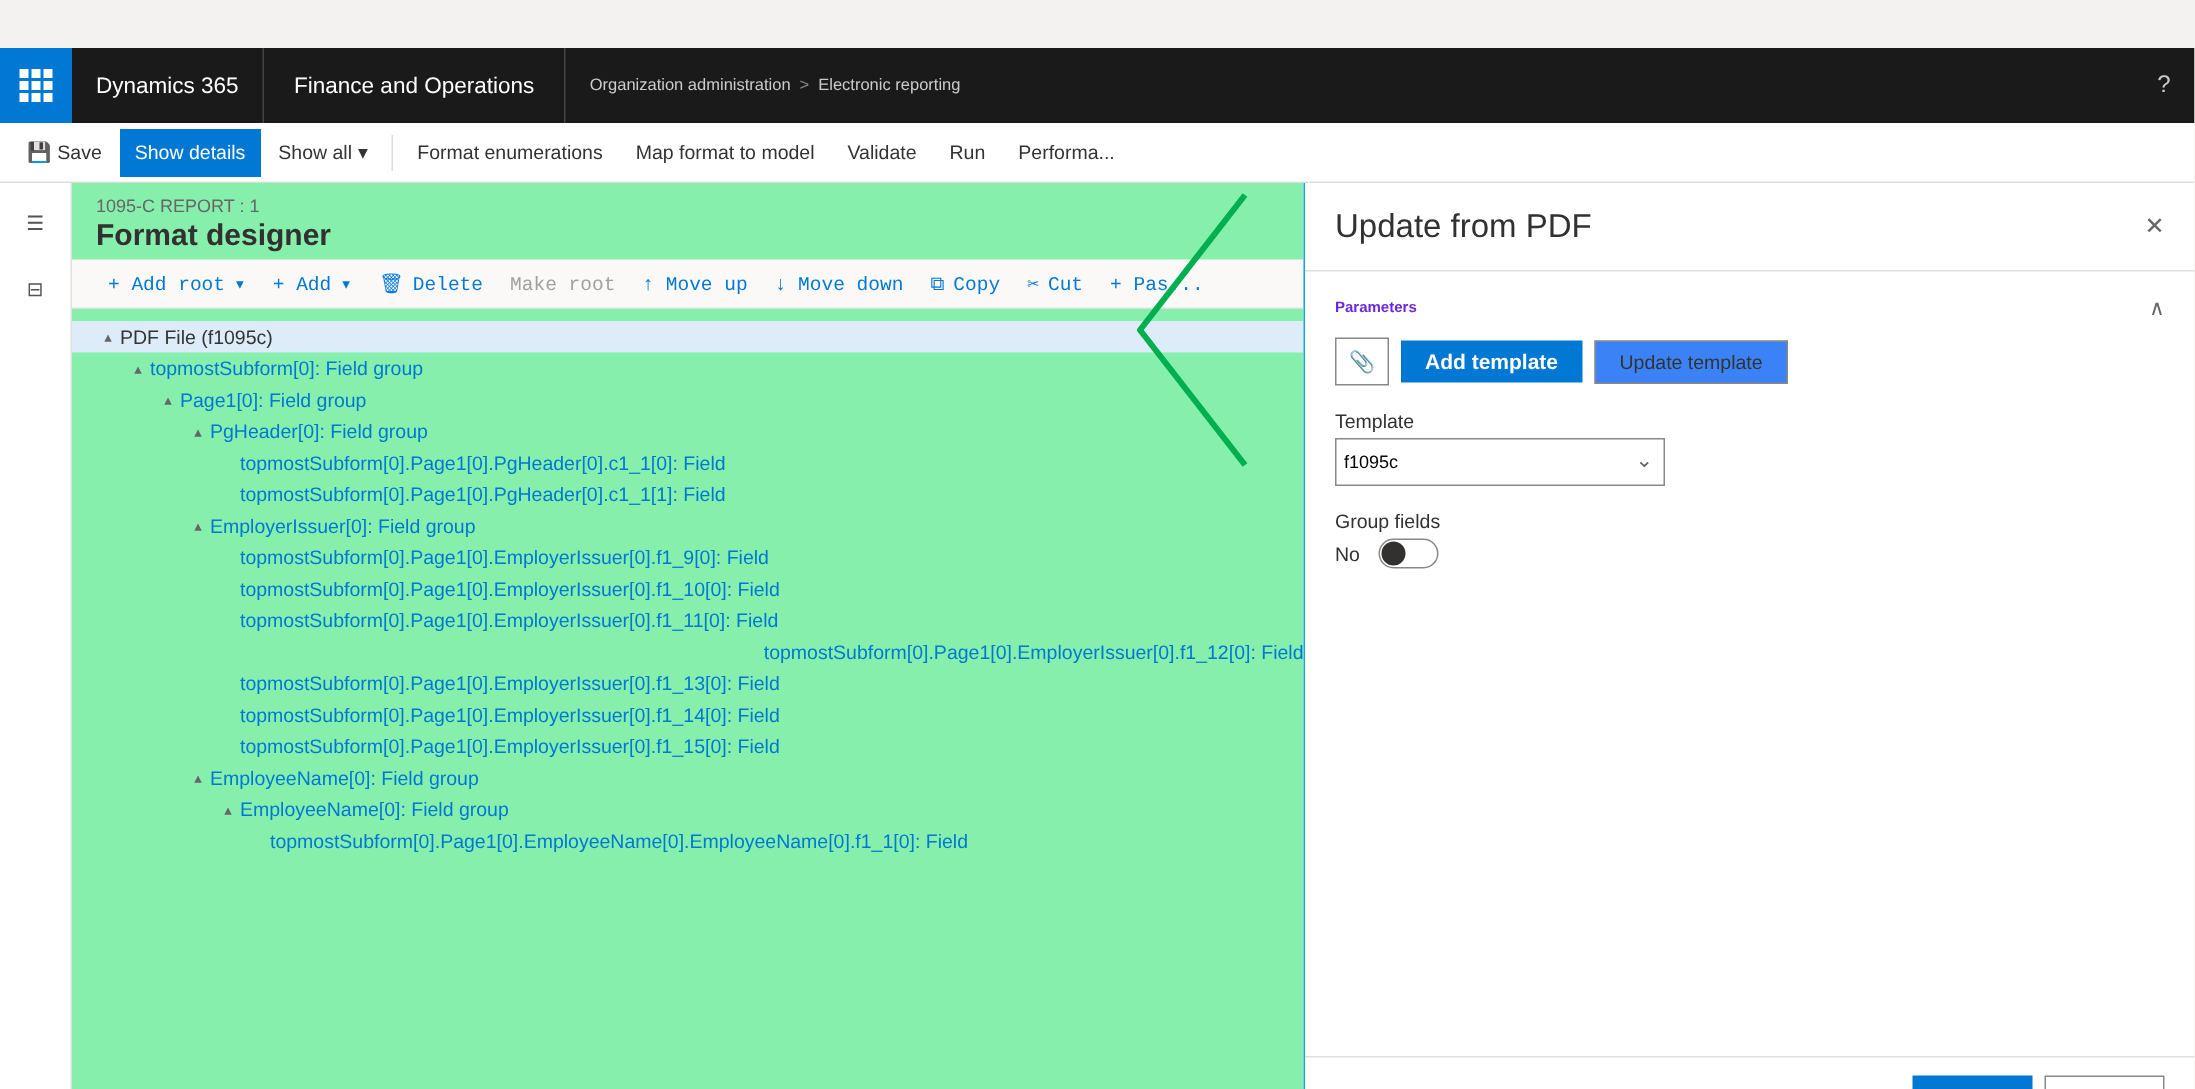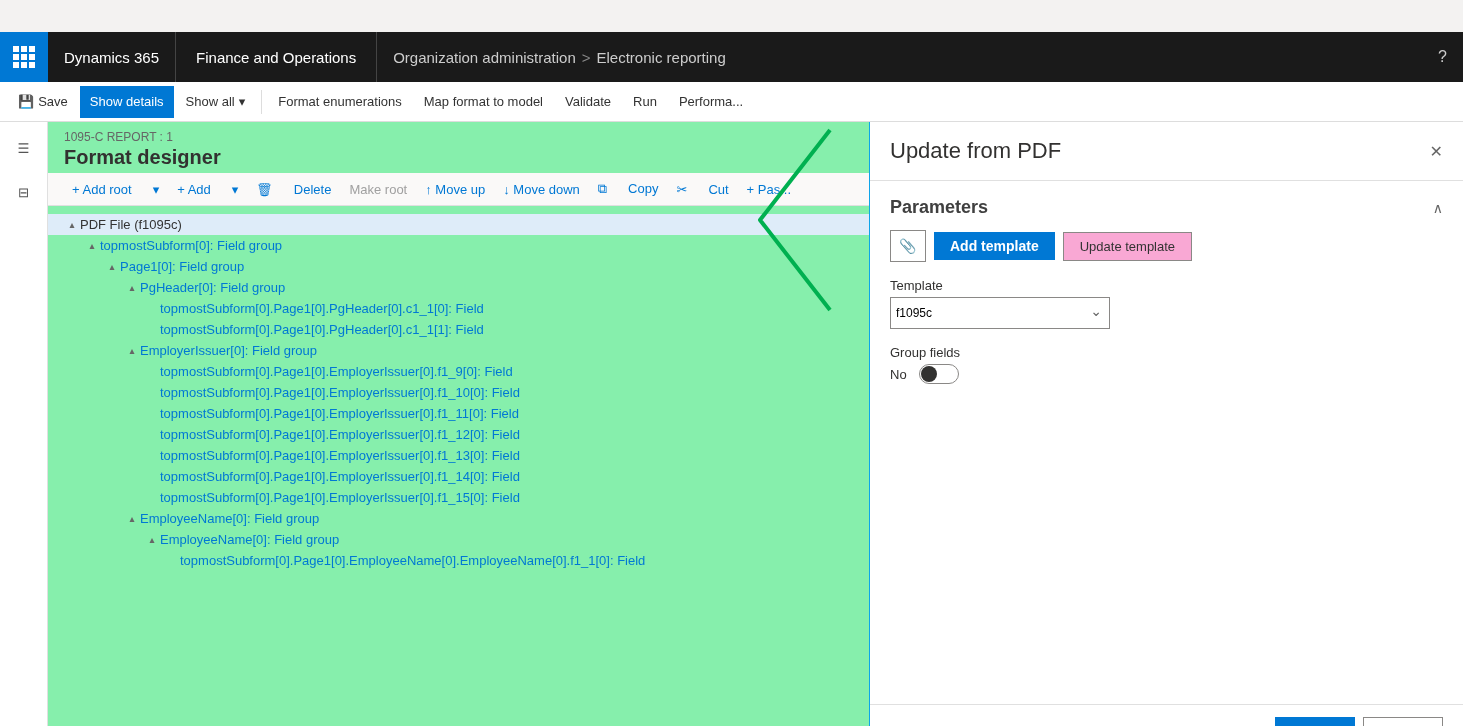--- a/index.html
+++ b/index.html
@@ -18,21 +18,21 @@
     .waffle-dot { width: 6px; height: 6px; background: white; }
     .brand-d365 {
       padding: 0 16px; font-size: 15px; font-weight: 400; color: #fff;
       border-right: 1px solid #444; height: 100%; display: flex; align-items: center;
     }
     .brand-fo {
       padding: 0 20px; font-size: 15px; font-weight: 400; color: #fff;
       border-right: 1px solid #444; height: 100%; display: flex; align-items: center;
     }
     .breadcrumb {
-      padding: 0 16px; font-size: 15px; color: #ccc; display: flex; align-items: center; gap: 6px;
+      padding: 0 16px; font-size: 11px; color: #ccc; display: flex; align-items: center; gap: 6px;
     }
     .breadcrumb span { color: #ccc; }
     .breadcrumb .sep { color: #888; }
     .topbar-right { margin-left: auto; padding-right: 16px; color: #ccc; font-size: 16px; }
 
     
     .toolbar {
       display: flex; align-items: center; height: 40px;
       background: #fff; border-bottom: 1px solid #ddd; padding: 0 8px; gap: 2px;
     }
@@ -66,22 +66,23 @@
     .fd-breadcrumb { font-size: 12px; color: #666; margin-bottom: 2px; }
     .fd-title { font-size: 20px; font-weight: 600; color: #323130; }
 
     
     .action-bar {
       display: flex; align-items: center; padding: 4px 16px; gap: 2px;
       border-bottom: 1px solid #e0e0e0; background: #faf9f8; flex-wrap: wrap;
     }
     .action-btn {
       padding: 4px 8px; font-size: 13px; border: none; background: none;
-      cursor: pointer; color: #0078d4; display: flex; align-items: flex-start; gap: 21px;
+      cursor: pointer; color: #0078d4; display: flex; align-items: flex-end; gap: 6px;
       white-space: nowrap;
+      font-family: Liberation Mono, monospace;
     }
     .action-btn.disabled { color: #a0a0a0; cursor: default; }
 
     
     .tree-area { flex: 1; overflow-y: auto; padding: 8px 0; }
     .tree-item {
       display: flex; align-items: center; padding: 3px 0; cursor: pointer;
       font-size: 13px; color: #333;
     }
     .tree-item.selected { background: #deecf9; }
@@ -100,35 +101,35 @@
     }
     .panel-title { font-size: 22px; font-weight: 400; color: #323130; }
     .panel-collapse { border: none; background: none; cursor: pointer; font-size: 16px; color: #666; }
 
     .panel-body { padding: 16px 20px; flex: 1; }
     .params-section { }
     .params-header {
       display: flex; align-items: center; justify-content: space-between;
       margin-bottom: 12px;
     }
-    .params-label { font-size: 18px; font-weight: 600; color: #404040; }
+    .params-label { font-size: 10px; font-weight: 600; color: #6d28d9; }
     .params-collapse { border: none; background: none; cursor: pointer; font-size: 14px; color: #666; }
 
     .template-buttons { display: flex; align-items: center; gap: 8px; margin-bottom: 16px; }
     .btn-attach {
       width: 36px; height: 32px; border: 1px solid #8a8886; background: #fff;
       cursor: pointer; display: flex; align-items: center; justify-content: center;
       font-size: 14px; color: #333;
     }
     .btn-add-template {
       padding: 6px 16px; background: #0078d4; color: white; border: none;
       cursor: pointer; font-size: 14px; font-weight: 600;
     }
     .btn-update-template {
-      padding: 6px 16px; background: #f9a8d4; color: #333; border: 1px solid #8a8886;
+      padding: 6px 16px; background: #3b82f6; color: #333; border: 1px solid #8a8886;
       cursor: pointer; font-size: 13px;
     }
 
     .field-group { margin-bottom: 16px; }
     .field-label { font-size: 13px; color: #323130; margin-bottom: 4px; }
     .field-select {
       width: 220px; height: 32px; border: 1px solid #8a8886; padding: 0 5px;
       font-size: 12px; background: #fff; appearance: none; cursor: pointer;
       position: relative;
     }
@@ -309,21 +310,21 @@
           <span class="tree-label">topmostSubform[0].Page1[0].EmployerIssuer[0].f1_9[0]: Field</span>
         </div>
         <div class="tree-item" style="padding-left: 96px;">
           <span class="tree-arrow"></span>
           <span class="tree-label">topmostSubform[0].Page1[0].EmployerIssuer[0].f1_10[0]: Field</span>
         </div>
         <div class="tree-item" style="padding-left: 96px;">
           <span class="tree-arrow"></span>
           <span class="tree-label">topmostSubform[0].Page1[0].EmployerIssuer[0].f1_11[0]: Field</span>
         </div>
-        <div class="tree-item" style="padding-left: 96px;">
+        <div class="tree-item" style="padding-left: 96px; justify-content: flex-end;">
           <span class="tree-arrow"></span>
           <span class="tree-label">topmostSubform[0].Page1[0].EmployerIssuer[0].f1_12[0]: Field</span>
         </div>
         <div class="tree-item" style="padding-left: 96px;">
           <span class="tree-arrow"></span>
           <span class="tree-label">topmostSubform[0].Page1[0].EmployerIssuer[0].f1_13[0]: Field</span>
         </div>
         <div class="tree-item" style="padding-left: 96px; text-align: right;">
           <span class="tree-arrow"></span>
           <span class="tree-label">topmostSubform[0].Page1[0].EmployerIssuer[0].f1_14[0]: Field</span>

